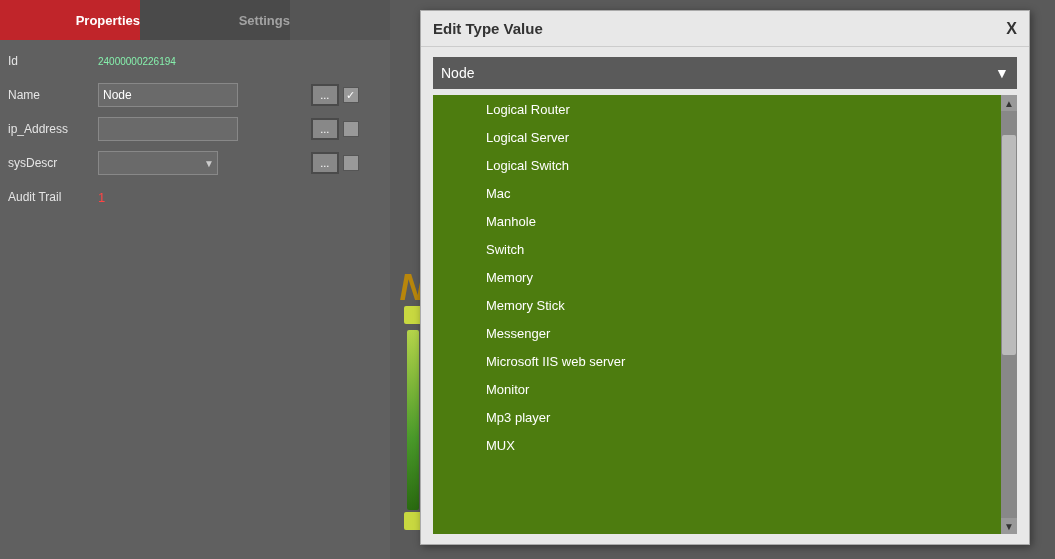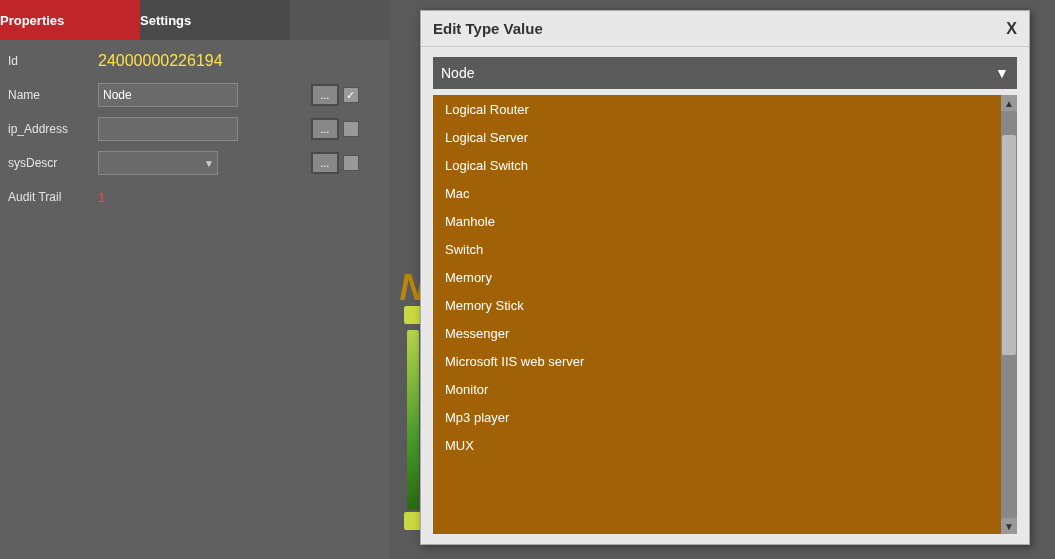--- a/index.html
+++ b/index.html
@@ -23,57 +23,57 @@
     }
 
     .tabs-bar {
       display: flex;
       height: 40px;
       background: #555;
     }
     .tab {
       display: flex;
       align-items: center;
-      justify-content: flex-start;
+      justify-content: flex-end;
       height: 100%;
       cursor: pointer;
       font-weight: bold;
       font-size: 13px;
     }
     .tab-properties {
       width: 140px;
       background: #c0252a;
       color: #fff;
     }
     .tab-settings {
       width: 150px;
       background: #4a4a4a;
-      color: #ffffff;
+      color: #a3a3a3;
     }
 
     .props-table {
       width: 100%;
       border-collapse: collapse;
       margin-top: 4px;
     }
     .props-table tr {
       height: 34px;
     }
     .props-table td {
       padding: 4px 8px;
       vertical-align: middle;
     }
     .prop-label {
       color: #e5e5e5;
       width: 90px;
       font-size: 12px;
     }
     .prop-value {
-      color: #fde047;
-      font-size: 16px;
+      color: #86efac;
+      font-size: 10px;
     }
     .prop-input {
       background: #6a6a6a;
       border: 1px solid #888;
       color: #fff;
       height: 24px;
       width: 140px;
       padding: 2px 4px;
       font-size: 12px;
     }
@@ -241,24 +241,25 @@
       width: 30px;
       height: 32px;
       font-size: 14px;
       cursor: pointer;
       display: flex;
       align-items: center;
       justify-content: center;
     }
     .list-container {
       flex: 1;
-      background: #a16207;
+      background: #4d7c0f;
       overflow: hidden;
       position: relative;
       display: flex;
+      padding-left: 41px;
     }
     .list-items {
       flex: 1;
       overflow-y: auto;
       scrollbar-width: none;
     }
     .list-items::-webkit-scrollbar { display: none; }
     .list-item {
       height: 28px;
       display: flex;

